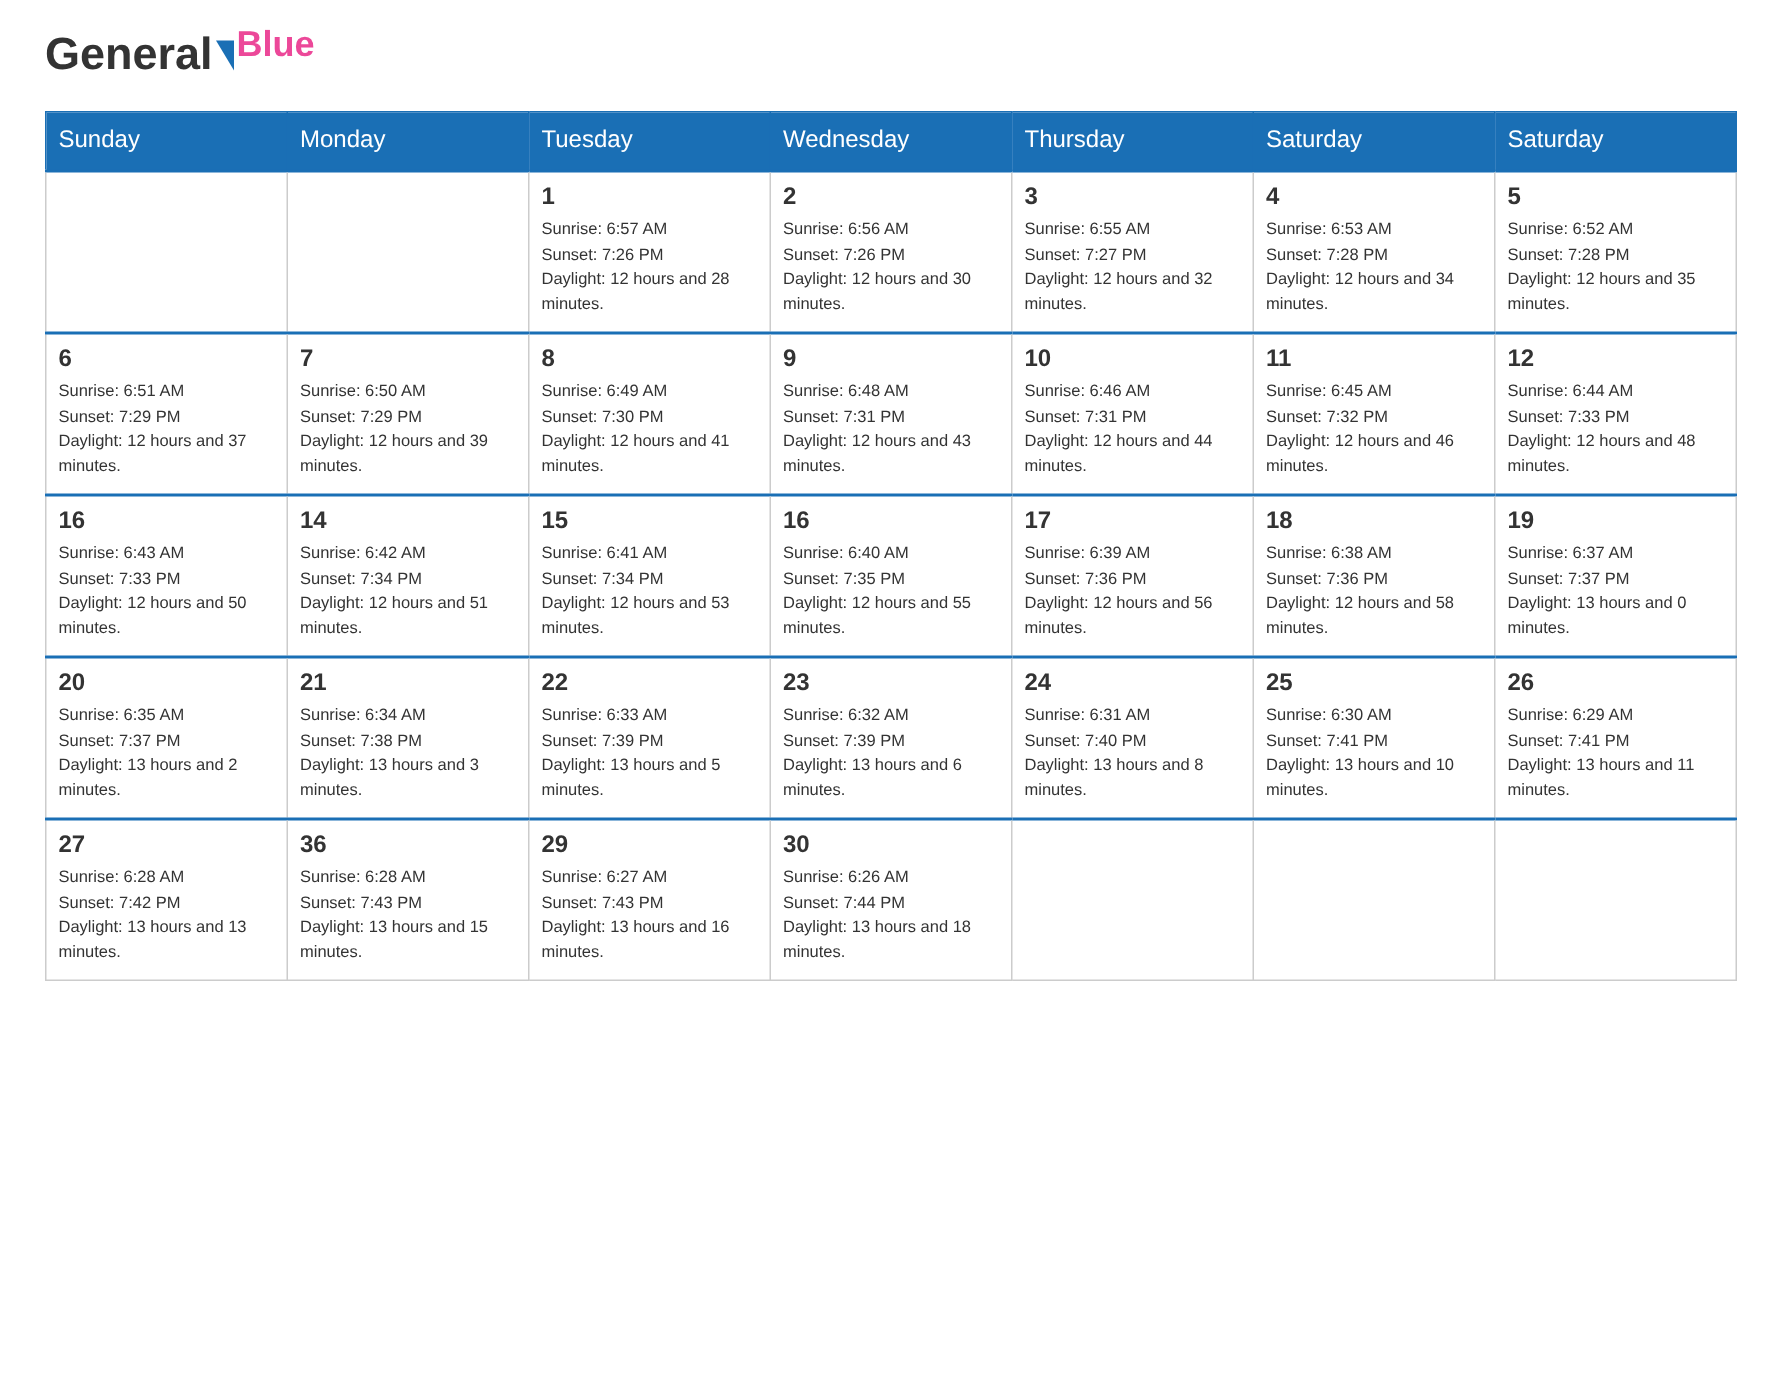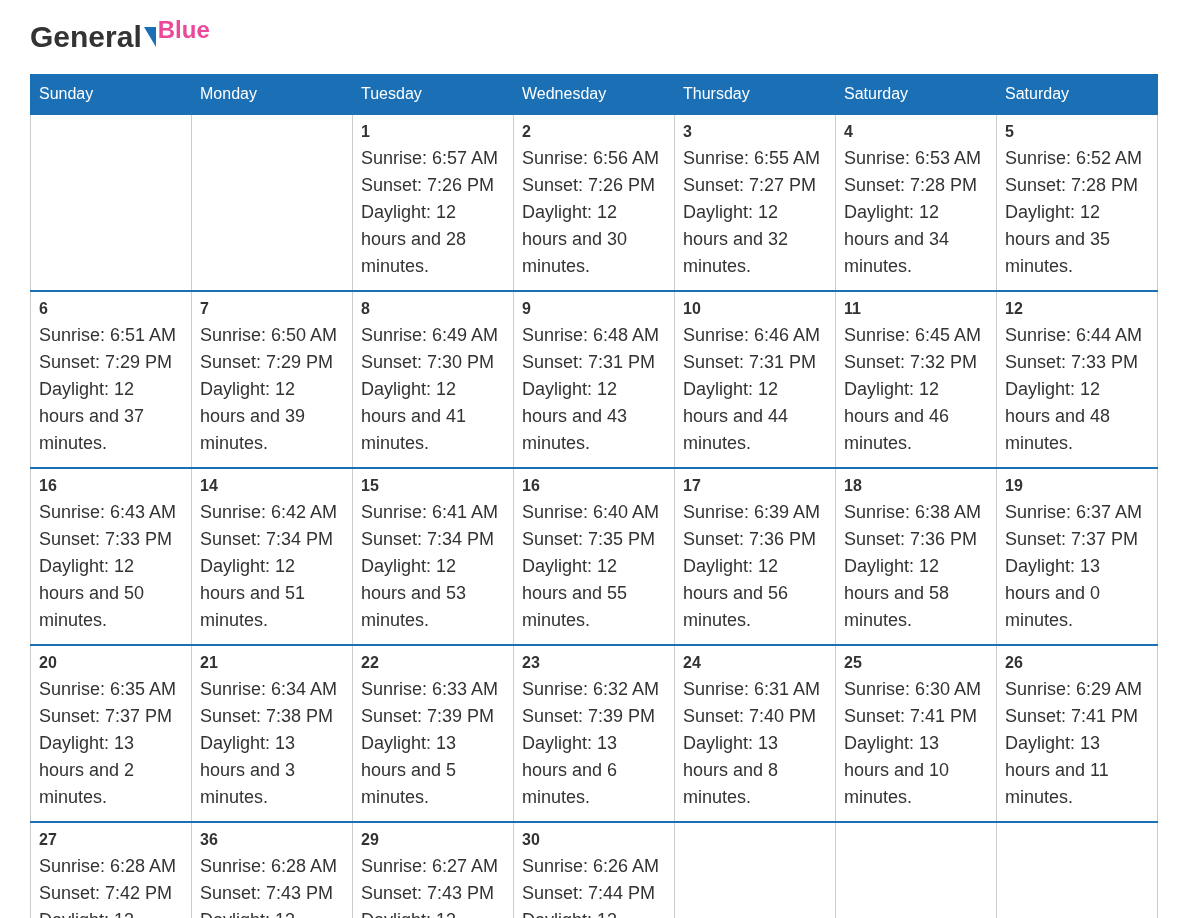--- a/index.html
+++ b/index.html
@@ -57,21 +57,21 @@
       width: 14.28%;
       min-height: 100px;
     }
     .day-number {
       font-size: 16px;
       font-weight: bold;
       color: #333;
       margin-bottom: 4px;
     }
     .day-info {
-      font-size: 18px;
+      font-size: 11px;
       color: #333;
       line-height: 1.5;
     }
     .logo-wrapper {
       display: flex;
       flex-direction: row;
       align-items: center;
     }
     .logo-text-group {
       display: flex;

